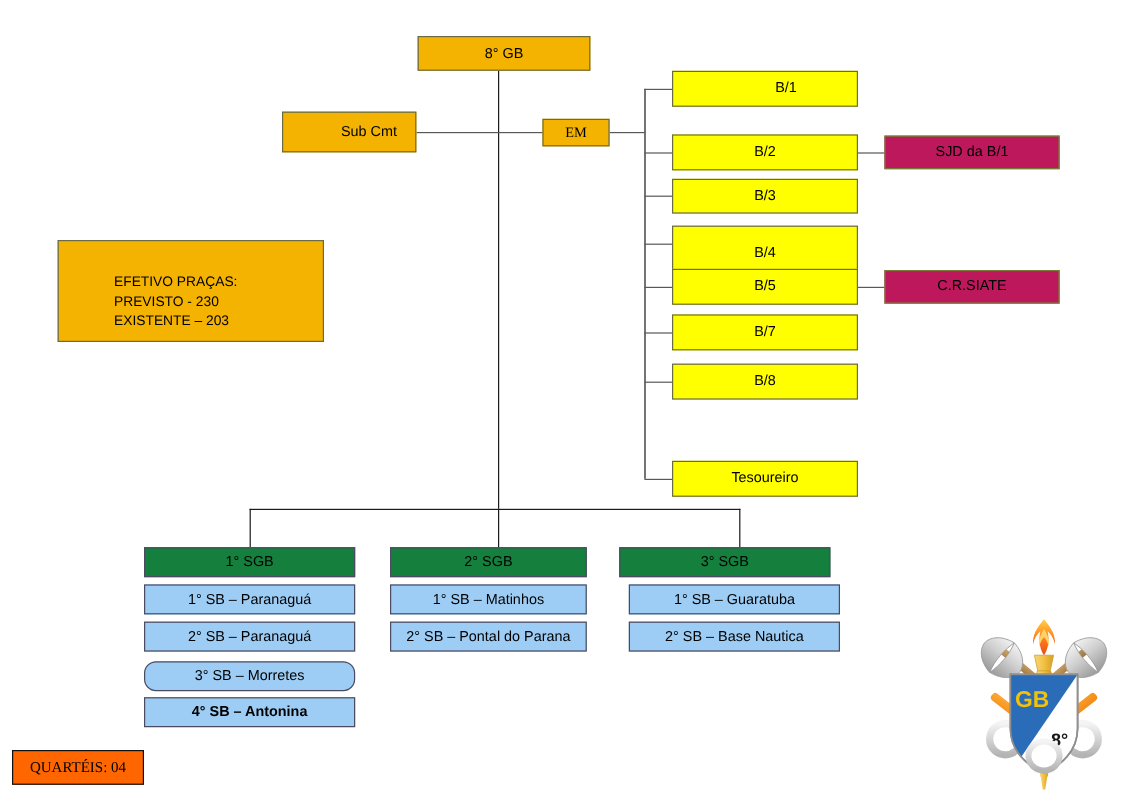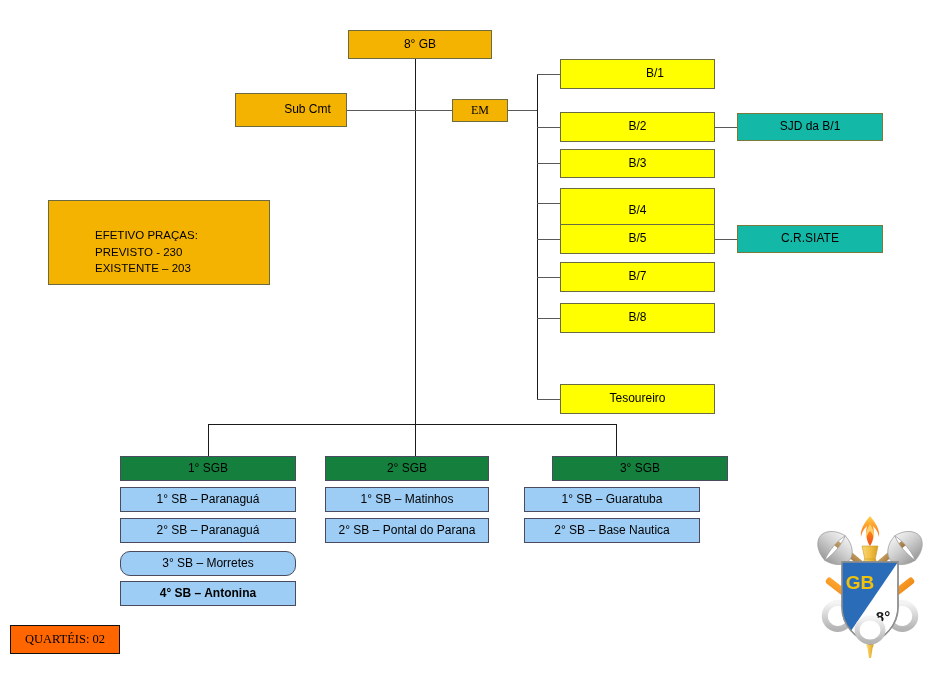--- a/index.html
+++ b/index.html
@@ -32,21 +32,21 @@
     line-height: 1.15;
     border: 1px solid #7b7b4a;
     z-index: 5;
   }
   .node.sans { font-family: "Liberation Sans", sans-serif; }
   .node.serif { font-family: "Liberation Serif", serif; }
 
   
   .fill-orange    { background: #f5b301; border-color: #6b6b43; }
   .fill-yellow    { background: #ffff00; border-color: #6b6b43; }
-  .fill-paleyellow{ background: #14b8a6; border-color: #7a7a36; }
+  .fill-paleyellow{ background: #be185d; border-color: #7a7a36; }
   .fill-violet    { background: #15803d; border-color: #4a4a60; }
   .fill-blue      { background: #9dcdf5; border-color: #4a4a60; }
   .fill-deeporange{ background: #ff6600; border-color: #111111; }
 
   
   .node.multiline {
     display: block;
     text-align: left;
     white-space: pre-line;
     padding: 26px 0 0 46px;
@@ -131,25 +131,25 @@
   <div class="node sans fill-violet" style="left:120px; top:456px; width:176px; height:25px; font-size:12px;">1° SGB</div>
   <div class="node sans fill-blue" style="left:120px; top:487px; width:176px; height:25px; font-size:12px;">1° SB – Paranaguá</div>
   <div class="node sans fill-blue" style="left:120px; top:518px; width:176px; height:25px; font-size:12px;">2° SB – Paranaguá</div>
   <div class="node sans fill-blue" style="left:120px; top:551px; width:176px; height:25px; font-size:12px;border-radius:10px;">3° SB – Morretes</div>
   <div class="node sans fill-blue" style="left:120px; top:581px; width:176px; height:25px; font-size:12px;font-weight:bold;">4° SB – Antonina</div>
 
   <div class="node sans fill-violet" style="left:325px; top:456px; width:164px; height:25px; font-size:12px;">2° SGB</div>
   <div class="node sans fill-blue" style="left:325px; top:487px; width:164px; height:25px; font-size:12px;">1° SB – Matinhos</div>
   <div class="node sans fill-blue" style="left:325px; top:518px; width:164px; height:25px; font-size:12px;text-align:right;">2° SB – Pontal do Parana</div>
 
-  <div class="node sans fill-violet" style="left:552px; top:456px; width:176px; height:25px; font-size:12px;">3° SGB</div>
+  <div class="node sans fill-violet" style="left:516px; top:456px; width:176px; height:25px; font-size:12px;">3° SGB</div>
   <div class="node sans fill-blue" style="left:524px; top:487px; width:176px; height:25px; font-size:12px;">1° SB – Guaratuba</div>
   <div class="node sans fill-blue" style="left:524px; top:518px; width:176px; height:25px; font-size:12px;">2° SB – Base Nautica</div>
 
-  <div class="node serif fill-deeporange" style="left:10px; top:625px; width:110px; height:29px; font-size:12.5px;">QUARTÉIS: 02</div>
+  <div class="node serif fill-deeporange" style="left:10px; top:625px; width:110px; height:29px; font-size:12.5px;">QUARTÉIS: 04</div>
 
   <div id="emblem" style="left:802px; top:512px; width:136px; height:155px;">
     <svg viewBox="0 0 136 155" width="136" height="155" xmlns="http://www.w3.org/2000/svg">
       <defs>
         <linearGradient id="axeSteel" x1="0" y1="0" x2="0" y2="1">
           <stop offset="0%" stop-color="#f2f2f2"></stop>
           <stop offset="45%" stop-color="#cfcfcf"></stop>
           <stop offset="100%" stop-color="#9a9a9a"></stop>
         </linearGradient>
         <linearGradient id="handleWood" x1="0" y1="0" x2="1" y2="1">

